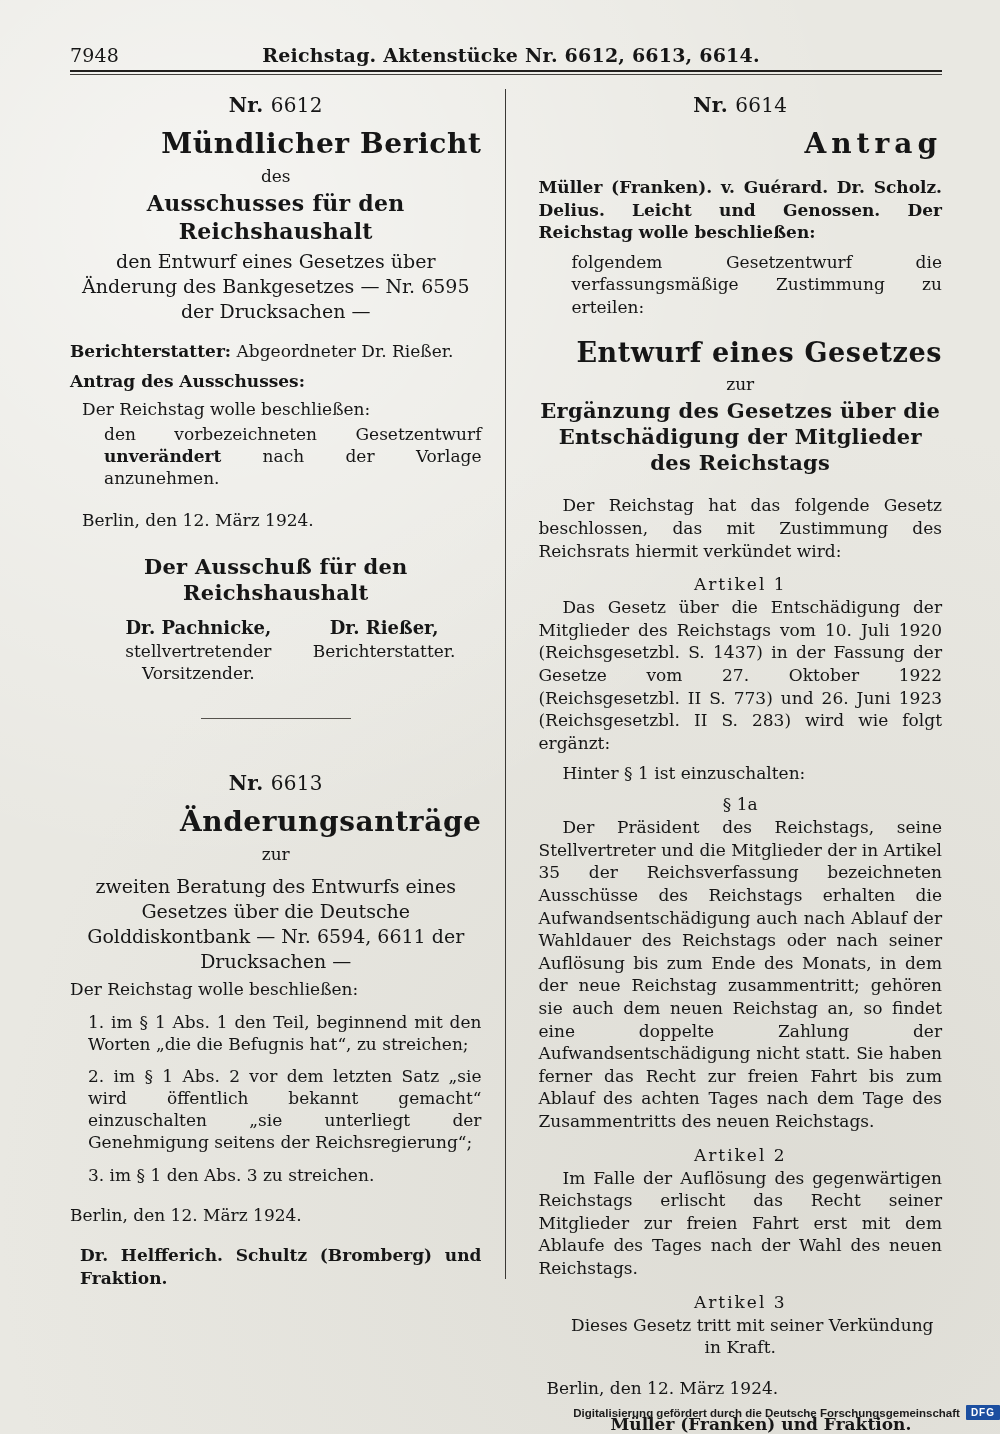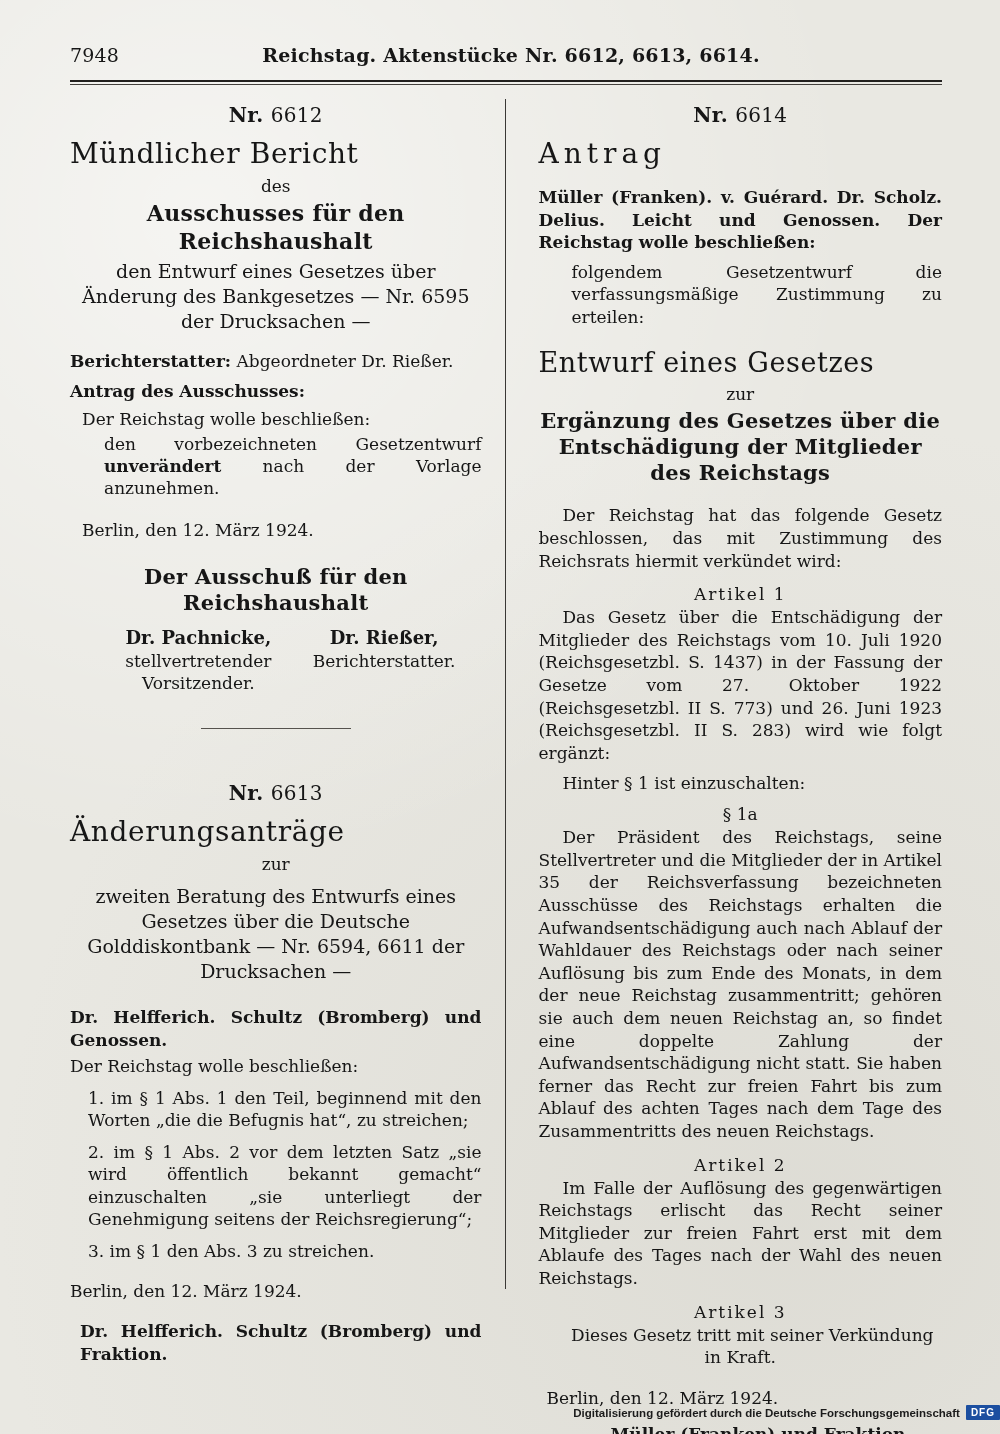--- a/index.html
+++ b/index.html
@@ -28,21 +28,21 @@
     left: 0; top: 0; right: 0; bottom: 0;
     padding: 44px 58px 0 70px;
     box-sizing: border-box;
   }
   
   .runhead {
     display: flex;
     align-items: center;
     font-size: 19px;
     letter-spacing: 0.2px;
-    padding-bottom: 14px;
+    padding-bottom: 4px;
   }
   .runhead .folio {
     width: 120px;
     font-size: 19px;
     font-family: "DejaVu Serif", serif;
   }
   .runhead .title {
     flex: 1;
     text-align: center;
     font-family: "DejaVu Serif", serif;
@@ -80,22 +80,22 @@
   
   .nr {
     text-align: center;
     font-weight: 700;
     font-size: 20px;
     margin: 4px 0 10px 0;
     letter-spacing: 0.3px;
   }
   .nr .num { font-weight: 400; }
   .h-big {
-    text-align: left;
-    font-weight: 400;
+    text-align: right;
+    font-weight: 700;
     font-size: 28px;
     letter-spacing: 0.6px;
     margin: 6px 0 6px 0;
   }
   .h-big.sp { letter-spacing: 5px; }
   .h-mid {
     text-align: center;
     font-weight: 700;
     font-size: 22px;
     letter-spacing: 0.3px;
@@ -237,23 +237,20 @@
 
         <div class="nr" style="margin-top:52px;">
           <span class="b">Nr.</span>
           <span class="num">6613</span>
         </div>
 
         <div class="h-big">Änderungsanträge</div>
         <div class="h-small-center">zur</div>
         <div class="lead" style="margin-top:10px;">zweiten Beratung des Entwurfs eines Gesetzes über die Deutsche Golddiskontbank — Nr. 6594, 6611 der Drucksachen —</div>
 
-        <div class="p" style="margin-top:22px;">
-          <span class="b">Dr. Helfferich. Schultz (Bromberg) und Genossen.</span>
-        </div>
         <div class="p" style="margin-top:-4px;">Der Reichstag wolle beschließen:</div>
 
         <div>
           <div class="sub-ind" style="margin:10px 0 10px 18px;">1. im § 1 Abs. 1 den Teil, beginnend mit den Worten „die die Befugnis hat“, zu streichen;</div>
           <div class="sub-ind" style="margin:10px 0 10px 18px;">2. im § 1 Abs. 2 vor dem letzten Satz „sie wird öffentlich bekannt gemacht“ einzuschalten „sie unterliegt der Genehmigung seitens der Reichsregierung“;</div>
           <div class="sub-ind" style="margin:10px 0 10px 18px;">3. im § 1 den Abs. 3 zu streichen.</div>
         </div>
 
         <div class="p" style="margin-top:18px;">Berlin, den 12. März 1924.</div>
         <div class="p b" style="margin-top:18px;margin-left:10px;">Dr. Helfferich.  Schultz (Bromberg) und Fraktion.</div>

